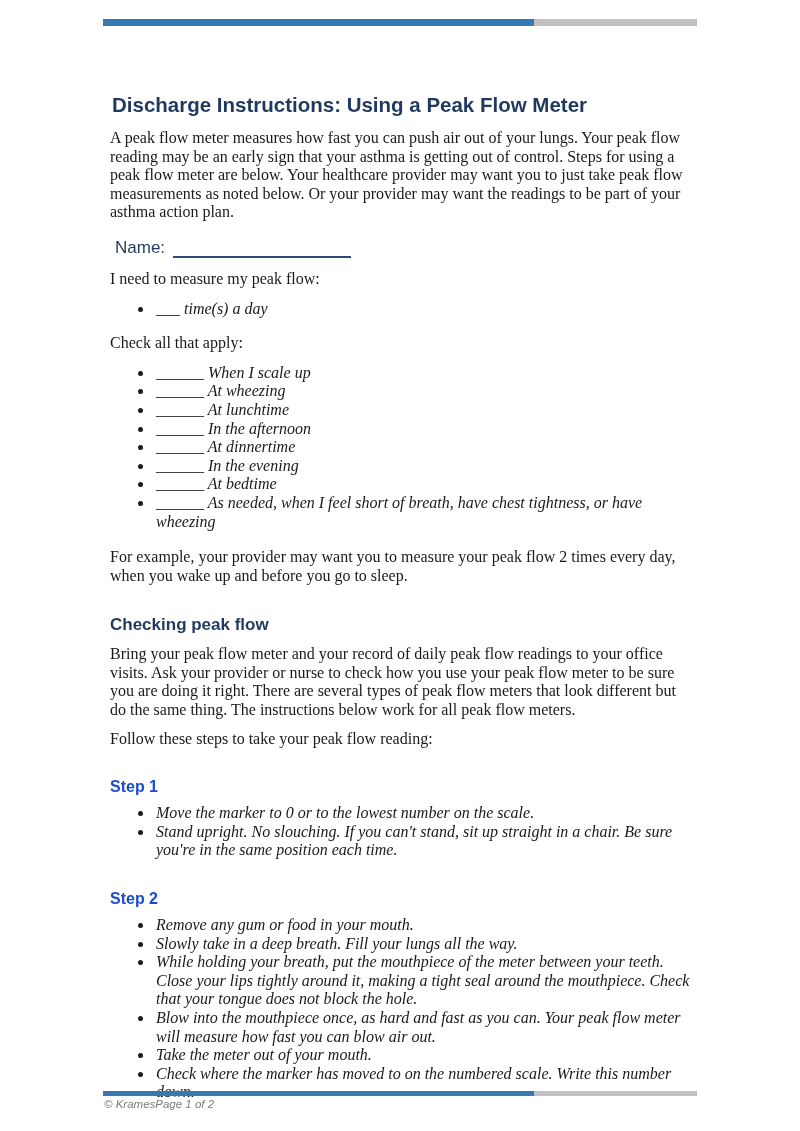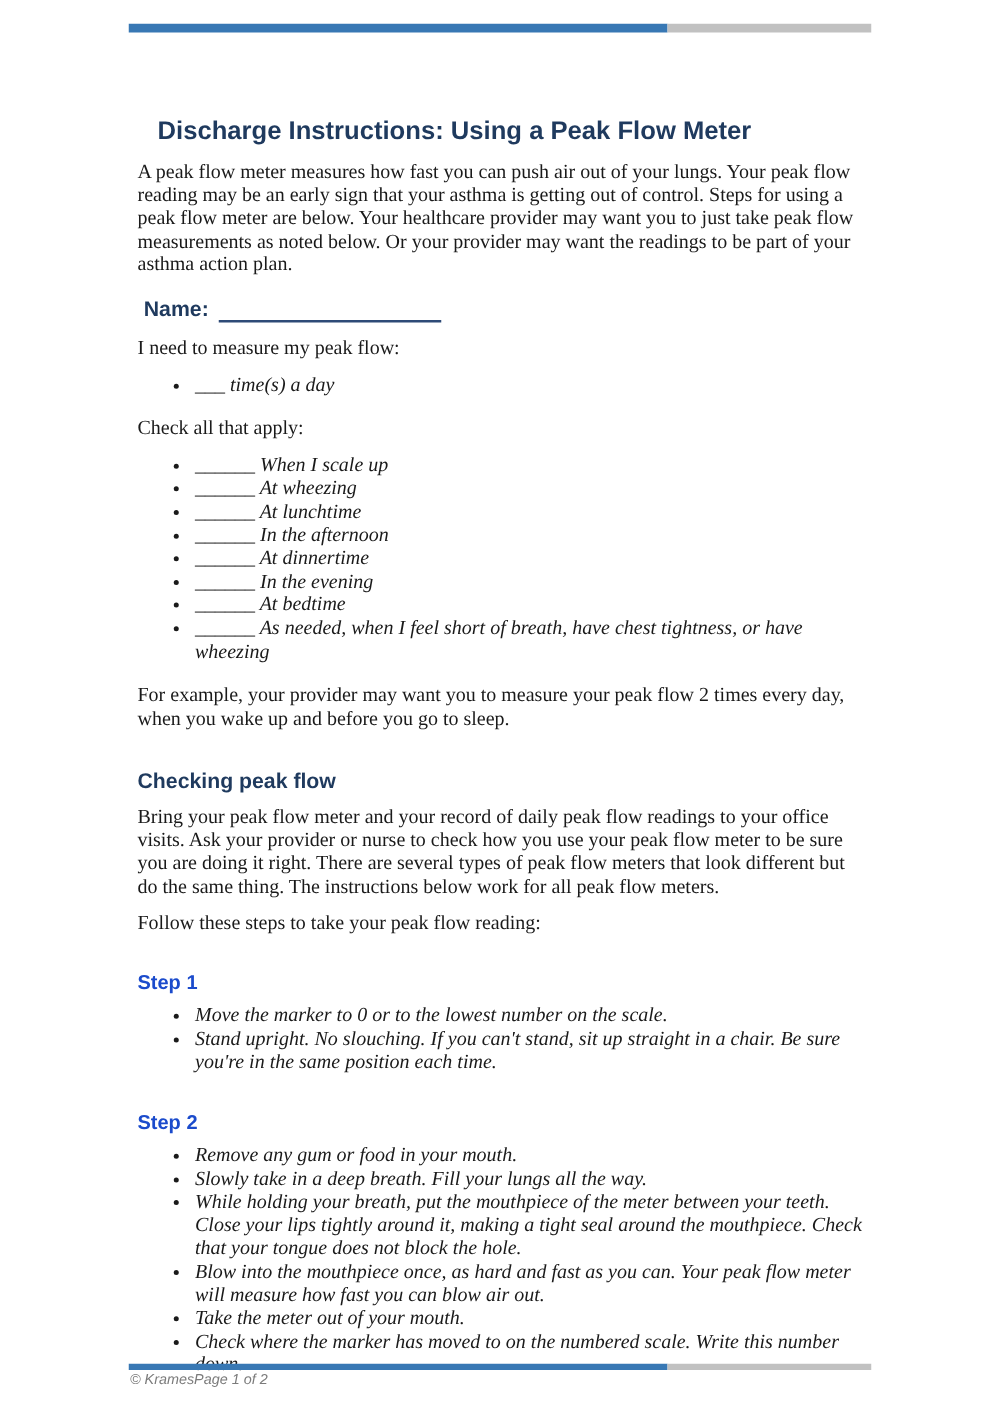--- a/index.html
+++ b/index.html
@@ -25,38 +25,38 @@
   .rule .seg-gray { width: 163px; height: 100%; background: #c1c1c1; }
 
   .content {
     position: absolute;
     top: 0;
     left: 110px;
     width: 583px;
     padding-top: 93px;
   }
   h1.doc-title {
-    margin: 0 0 12px 16px;
+    margin: 0 0 12px 2px;
     font-family: "Liberation Sans", sans-serif;
     font-weight: bold;
     font-size: 20.5px;
     line-height: 24px;
     color: #1f3a5e;
   }
   p.body {
     margin: 0 0 10px 0;
     font-size: 16px;
     line-height: 18.6px;
   }
   .name-row {
     margin: 16px 0 12px 5px;
     display: flex;
     align-items: flex-end;
     font-family: "Liberation Sans", sans-serif;
-    font-weight: bold;
+    font-weight: normal;
     font-size: 17px;
     color: #1f3a5e;
   }
   .name-blank {
     display: inline-block;
     width: 178px;
     margin-left: 8px;
     border-bottom: 2px solid #2e4a77;
     height: 18px;
   }

